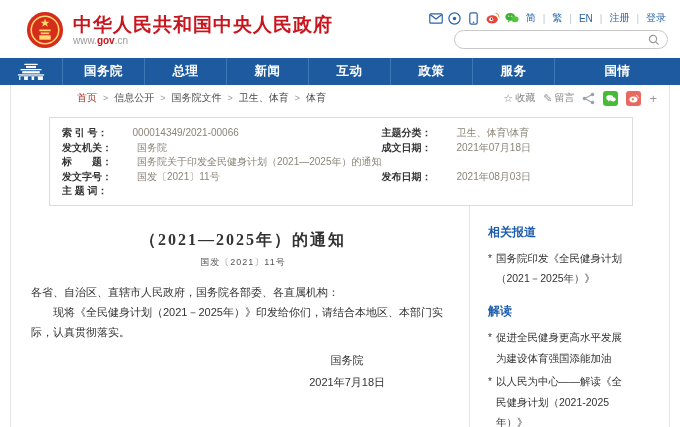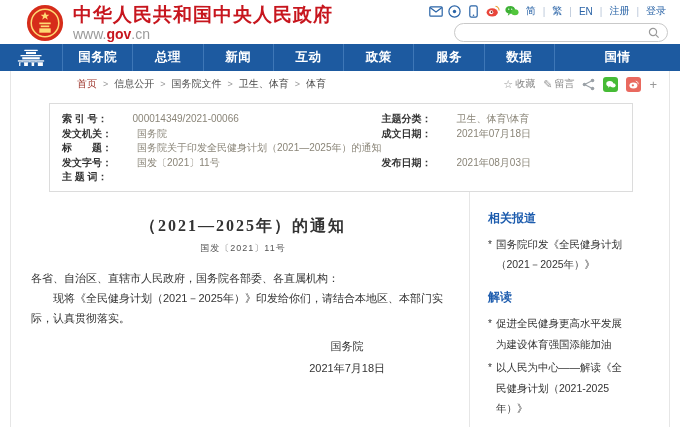--- a/index.html
+++ b/index.html
@@ -4,25 +4,25 @@
 <style>
   * { margin:0; padding:0; box-sizing:border-box; }
   html,body { width:680px; height:427px; }
   body {
     font-family:"Liberation Sans","DejaVu Sans",sans-serif;
     background:#fff; overflow:hidden; color:#333;
   }
   .page { width:680px; height:427px; background:#fff; display:flex; flex-direction:column; }
 
   
-  .site-header { height:44px; display:flex; justify-content:space-between; align-items:center; padding:2px 12px 0 26px; }
+  .site-header { height:58px; display:flex; justify-content:space-between; align-items:center; padding:2px 12px 0 26px; }
   .logo-group { display:flex; align-items:center; gap:9px; }
   .emblem { width:38px; height:38px; flex:none; }
   .site-title { color:#c7161e; font-size:19px; font-weight:bold; letter-spacing:1px; line-height:1.15; }
-  .site-url { font-size:14px; color:#9a9a9a; margin-top:0; }
+  .site-url { font-size:10px; color:#9a9a9a; margin-top:0; }
   .site-url .mid { color:#c7161e; font-weight:bold; }
   .header-right { display:flex; flex-direction:column; align-items:flex-end; gap:5px; }
   .quick-links { display:flex; align-items:center; gap:5px; font-size:10px; color:#2a64a7; }
   .quick-links .icn { width:14px; height:13px; display:inline-flex; align-items:center; justify-content:center; }
   .lang-link { padding:0 2px; cursor:pointer; }
   .pipe { color:#b9c6d8; }
   .search-box { width:214px; height:19px; border:1px solid #c9c9c9; border-radius:10px; display:flex; align-items:center; padding:0 7px; background:#fff; }
   .search-box input { border:none; outline:none; flex:1; font-size:10px; background:transparent; font-family:inherit; }
 
   
@@ -161,21 +161,20 @@
         <rect x="3" y="18" width="42" height="2"></rect>
         <path d="M5 21 h38 v6 h-8 v-4 a3 3 0 0 0 -6 0 v4 h-4 v-4 a3 3 0 0 0 -6 0 v4 h-6 v-4 a3 3 0 0 0 -6 0 v4 h-2 z"></path>
       </svg>
     </div>
     <div class="nav-cell">国务院</div>
     <div class="nav-cell">总理</div>
     <div class="nav-cell">新闻</div>
     <div class="nav-cell">互动</div>
     <div class="nav-cell">政策</div>
     <div class="nav-cell">服务</div>
-    <div class="nav-cell">数据</div>
     <div class="nav-cell">国情</div>
   </nav>
 
   <div class="content-wrap">
 
     <div class="crumb-row">
       <div class="crumbs">
         <span class="crumb crumb-home">首页</span>
         <span class="crumb-sep">&gt;</span>
         <span class="crumb">信息公开</span>

